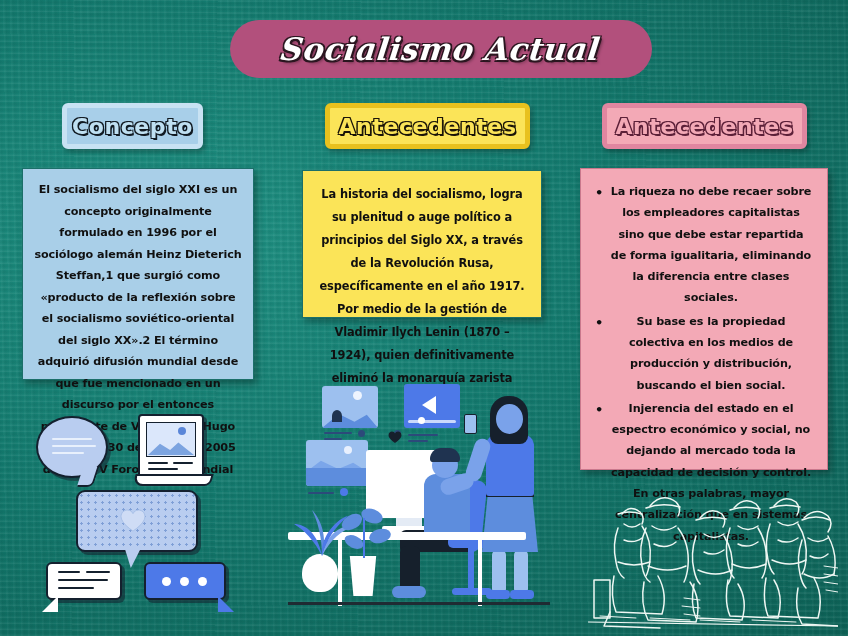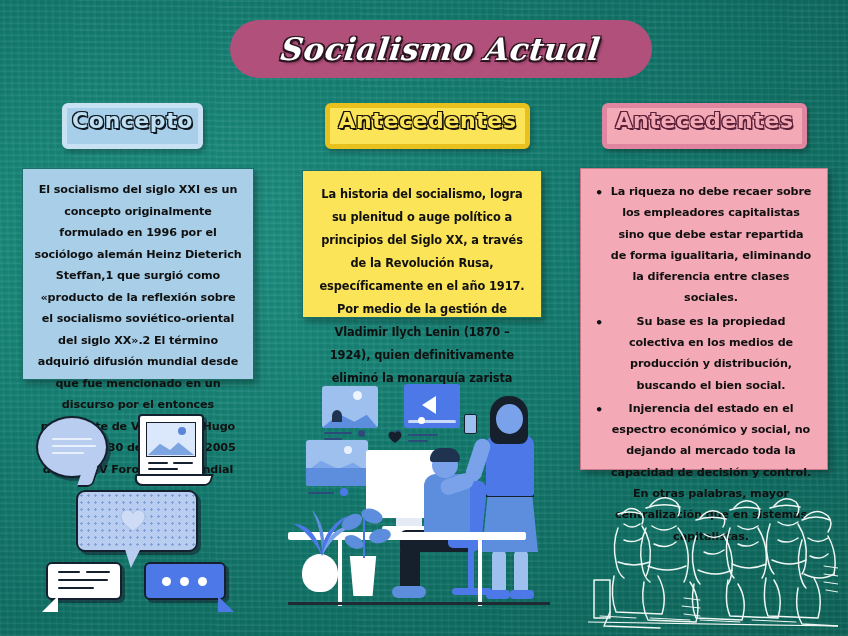--- a/index.html
+++ b/index.html
@@ -53,21 +53,21 @@
       1.5px -1.5px 0 #2b1620, -1.5px 1.5px 0 #2b1620,
       3px 3px 3px rgba(0,0,0,0.35);
     transform: skewX(-7deg);
     white-space: nowrap;
   }
 
   
   .col-header {
     position: absolute;
     height: 46px;
-    display: flex; justify-content: center;
+    display: flex; align-items: center; justify-content: center;
     border-radius: 6px;
     box-shadow: 2px 3px 5px rgba(0,0,0,0.28);
   }
   .col-header .hdr-text {
     font-family: "DejaVu Sans", sans-serif;
     font-weight: bold;
     font-size: 22px;
     letter-spacing: 0.6px;
     white-space: nowrap;
   }

